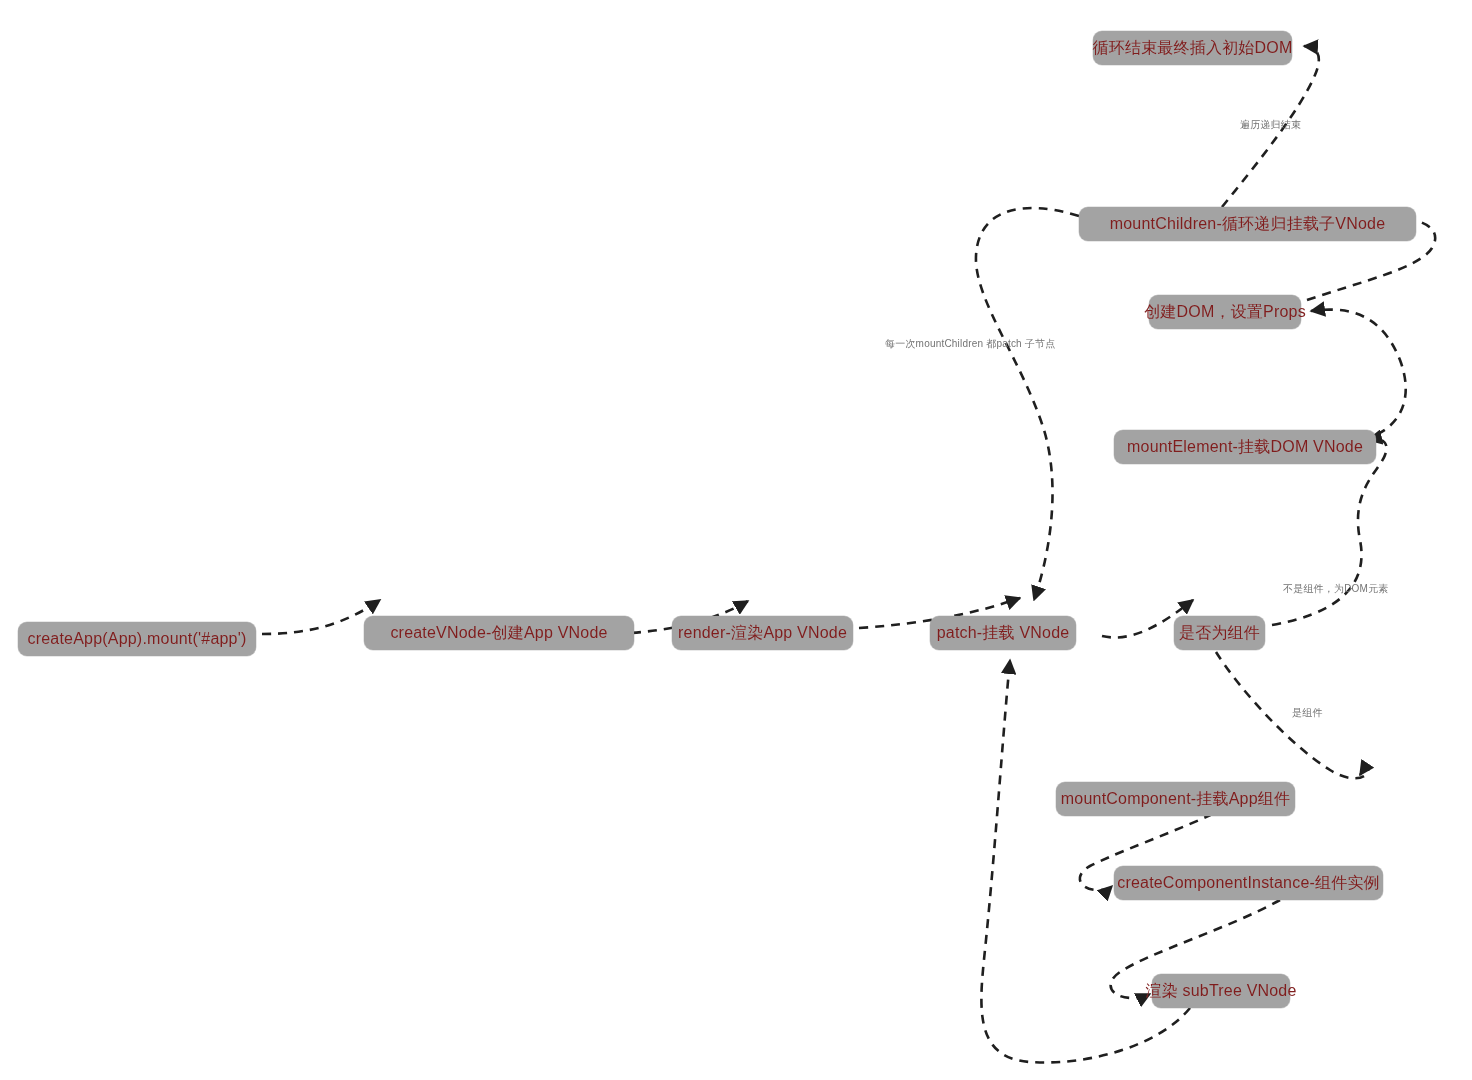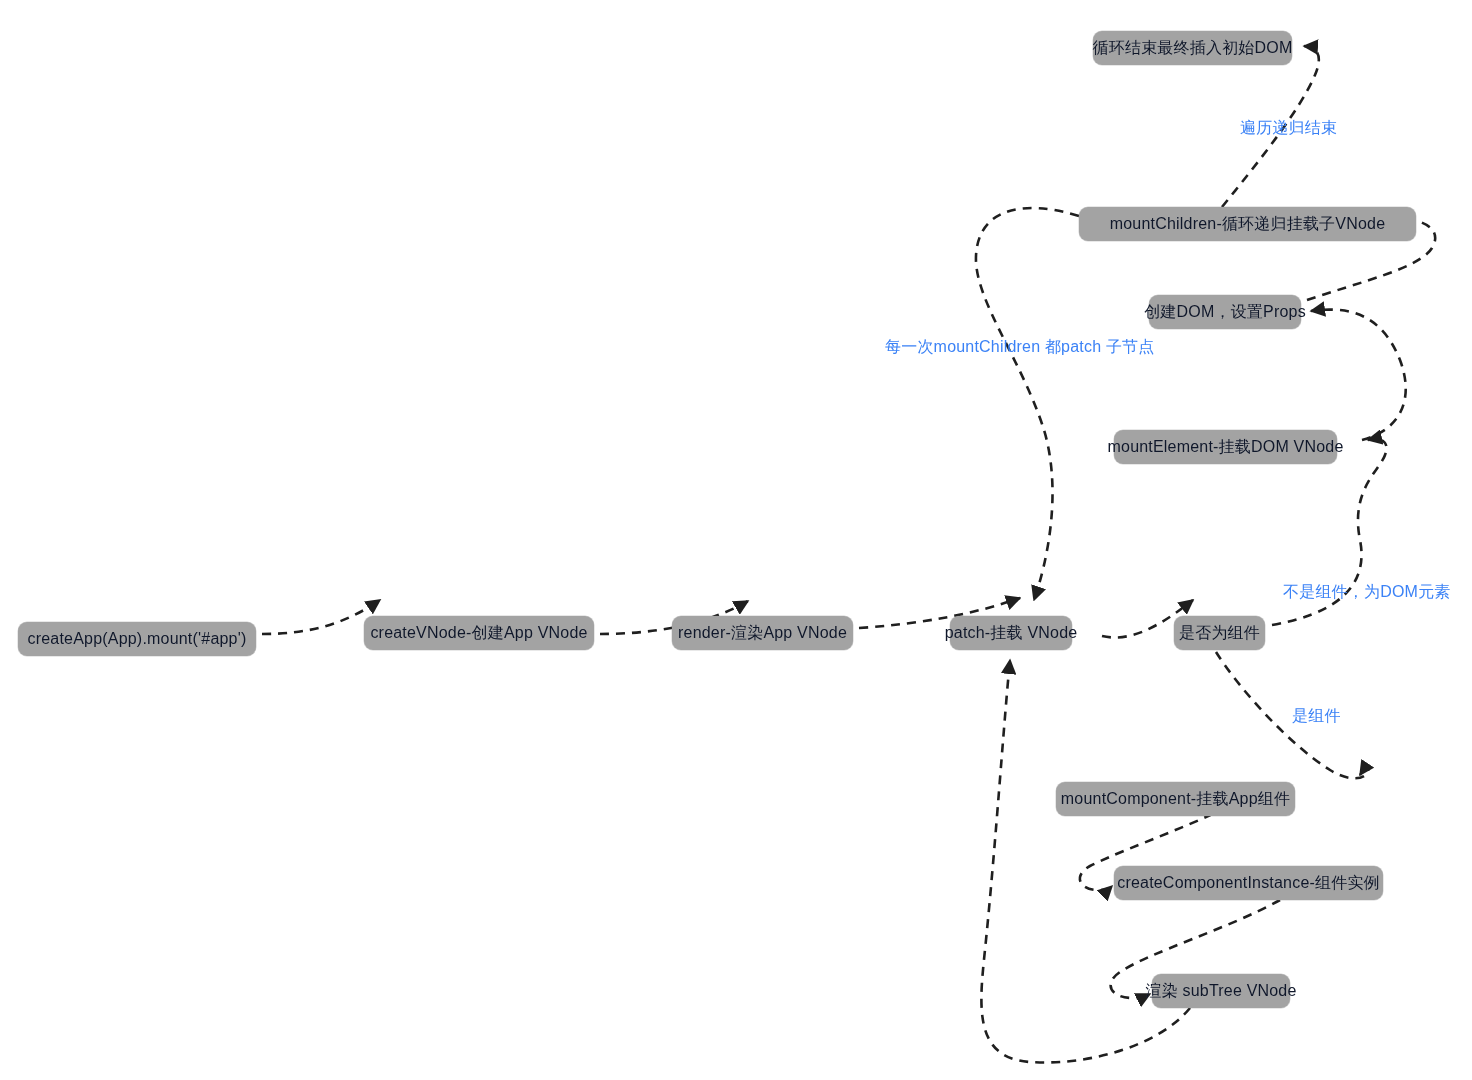--- a/index.html
+++ b/index.html
@@ -26,37 +26,37 @@
     left: 0;
     top: 0;
     width: 1472px;
     height: 1080px;
     pointer-events: none;
   }
   .node {
     position: absolute;
     box-sizing: border-box;
     background: #a3a3a3;
-    color: #0f172a;
+    color: #7f1d1d;
     border-radius: 9px;
     display: flex;
     align-items: center;
     justify-content: center;
     white-space: nowrap;
     font-size: 16px;
     letter-spacing: 0.2px;
     padding: 0 14px;
     height: 34px;
     box-shadow: 0 0 0 0.5px rgba(120,120,120,0.35);
     text-shadow: 0 0 1px rgba(255,255,255,0.15);
   }
   .edge-label {
     position: absolute;
-    color: #3b82f6;
-    font-size: 16px;
+    color: #737373;
+    font-size: 10px;
     white-space: nowrap;
     background: transparent;
     letter-spacing: 0.2px;
   }
 </style>
 </head>
 <body>
 
 <div id="canvas">
 
@@ -110,49 +110,49 @@
       <path d="M 1190 1008 C 1160 1045 1090 1066 1030 1062
                C 970 1058 980 1000 986 940
                C 996 840 1004 720 1010 660"></path>
     </g>
   </svg>
 
   <div class="node" style="left:18px; top:622px; width:238px;">
     <span>createApp(App).mount('#app')</span>
   </div>
 
-  <div class="node" style="left:364px; top:616px; width:230px;">
+  <div class="node" style="left:364px; top:616px; width:270px;">
     <span>createVNode-创建App VNode</span>
   </div>
 
   <div class="node" style="left:672px; top:616px; width:181px;">
     <span>render-渲染App VNode</span>
   </div>
 
-  <div class="node" style="left:950px; top:616px; width:122px;">
+  <div class="node" style="left:930px; top:616px; width:146px;">
     <span>patch-挂载 VNode</span>
   </div>
 
   <div class="node" style="left:1174px; top:616px; width:91px;">
     <span>是否为组件</span>
   </div>
 
   <div class="node" style="left:1056px; top:758px; width:239px;margin-top:24px;">
     <span>mountComponent-挂载App组件</span>
   </div>
 
   <div class="node" style="left:1114px; top:866px; width:269px;">
     <span>createComponentInstance-组件实例</span>
   </div>
 
   <div class="node" style="left:1152px; top:974px; width:138px;">
     <span>渲染 subTree VNode</span>
   </div>
 
-  <div class="node" style="left:1114px; top:430px; width:223px;justify-content:center;">
+  <div class="node" style="left:1114px; top:430px; width:262px;justify-content:center;">
     <span>mountElement-挂载DOM VNode</span>
   </div>
 
   <div class="node" style="left:1149px; top:295px; width:152px;">
     <span>创建DOM，设置Props</span>
   </div>
 
   <div class="node" style="left:1079px; top:207px; width:337px;">
     <span>mountChildren-循环递归挂载子VNode</span>
   </div>

